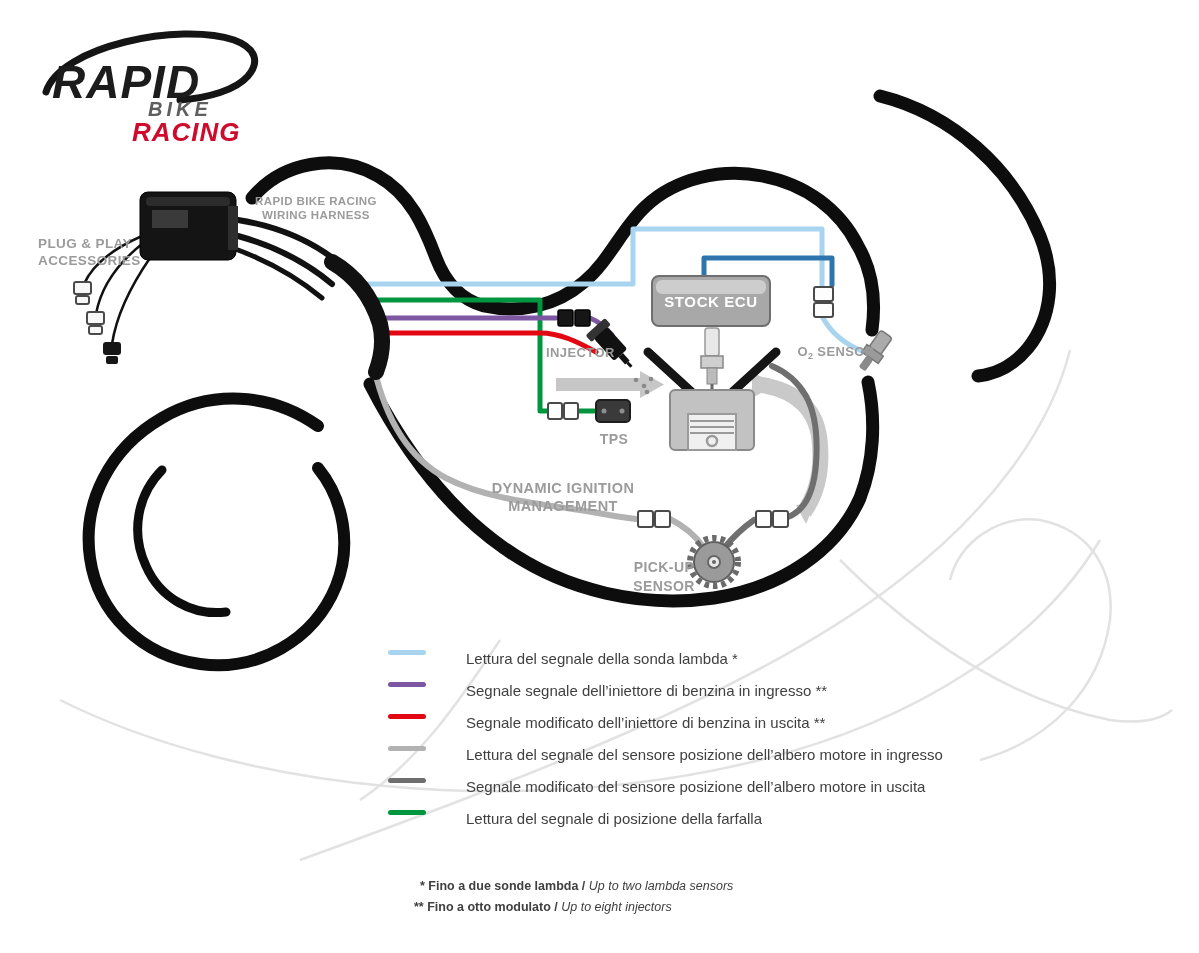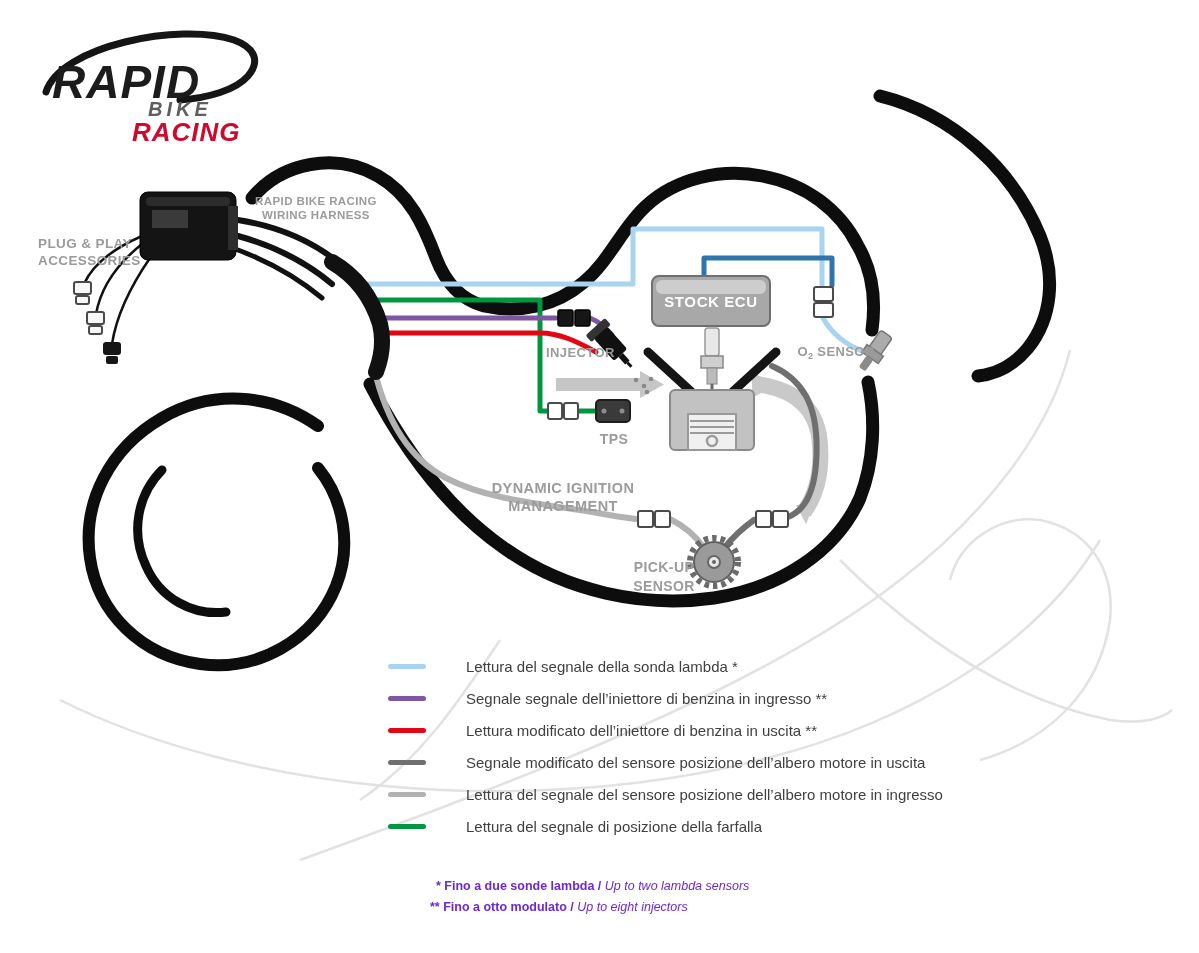--- a/index.html
+++ b/index.html
@@ -5,24 +5,24 @@
   html,body{margin:0;padding:0;background:#fff;}
   .canvas{position:relative;width:1199px;height:953px;background:#fff;overflow:hidden;
           font-family:"Liberation Sans",sans-serif;}
   .canvas > svg{position:absolute;left:0;top:0;}
   .lbl{font-family:"Liberation Sans",sans-serif;font-weight:bold;fill:#9b9b9b;letter-spacing:.4px;}
   .lbl-white{font-family:"Liberation Sans",sans-serif;font-weight:bold;fill:#ffffff;letter-spacing:.6px;}
   .logo-rapid{font-family:"Liberation Sans",sans-serif;font-weight:bold;font-style:italic;fill:#1c1c1c;letter-spacing:1px;}
   .logo-bike{font-family:"Liberation Sans",sans-serif;font-weight:bold;font-style:italic;fill:#5e5e5e;letter-spacing:4px;}
   .logo-racing{font-family:"Liberation Sans",sans-serif;font-weight:bold;font-style:italic;fill:#cf0a2c;letter-spacing:1px;}
   .legend{position:absolute;left:388px;top:650px;}
-  .legend-row{display:flex;align-items:center;height:32px;}
+  .legend-row{display:flex;height:32px;}
   .swatch{width:38px;height:5px;border-radius:3px;margin-right:40px;flex:none;}
   .legend-text{font-size:15px;color:#3f3f3f;}
-  .footnotes{position:absolute;left:430px;top:876px;font-size:12.5px;color:#6d28d9;line-height:21px;}
+  .footnotes{position:absolute;left:414px;top:876px;font-size:12.5px;color:#404040;line-height:21px;}
   .fn-line.first{padding-left:6px;}
   .fn-prefix{font-weight:bold;}
   .fn-italic{font-style:italic;}
 </style>
 </head>
 <body>
 
 <div class="canvas">
 
 <svg width="1199" height="953" viewBox="0 0 1199 953">
@@ -203,29 +203,29 @@
   <div class="legend-row">
     <div class="swatch" style="background-color: rgb(168, 212, 240);"></div>
     <span class="legend-text">Lettura del segnale della sonda lambda *</span>
   </div>
   <div class="legend-row">
     <div class="swatch" style="background-color: rgb(126, 87, 162);"></div>
     <span class="legend-text">Segnale segnale dell’iniettore di benzina in ingresso **</span>
   </div>
   <div class="legend-row">
     <div class="swatch" style="background-color: rgb(227, 6, 19);"></div>
-    <span class="legend-text">Lettura modificato dell’iniettore di benzina in uscita **</span>
+    <span class="legend-text">Segnale modificato dell’iniettore di benzina in uscita **</span>
+  </div>
+  <div class="legend-row">
+    <div class="swatch" style="background-color: rgb(178, 178, 178);"></div>
+    <span class="legend-text">Lettura del segnale del sensore posizione dell’albero motore in ingresso</span>
   </div>
   <div class="legend-row">
     <div class="swatch" style="background-color: rgb(111, 111, 111);"></div>
     <span class="legend-text">Segnale modificato del sensore posizione dell’albero motore in uscita</span>
-  </div>
-  <div class="legend-row">
-    <div class="swatch" style="background-color: rgb(178, 178, 178);"></div>
-    <span class="legend-text">Lettura del segnale del sensore posizione dell’albero motore in ingresso</span>
   </div>
   <div class="legend-row">
     <div class="swatch" style="background-color: rgb(0, 150, 64);"></div>
     <span class="legend-text">Lettura del segnale di posizione della farfalla</span>
   </div>
 </div>
 
 <div class="footnotes">
   <div class="fn-line first">
     <span class="fn-prefix">* Fino a due sonde lambda / </span><span class="fn-italic">Up to two lambda sensors</span>

